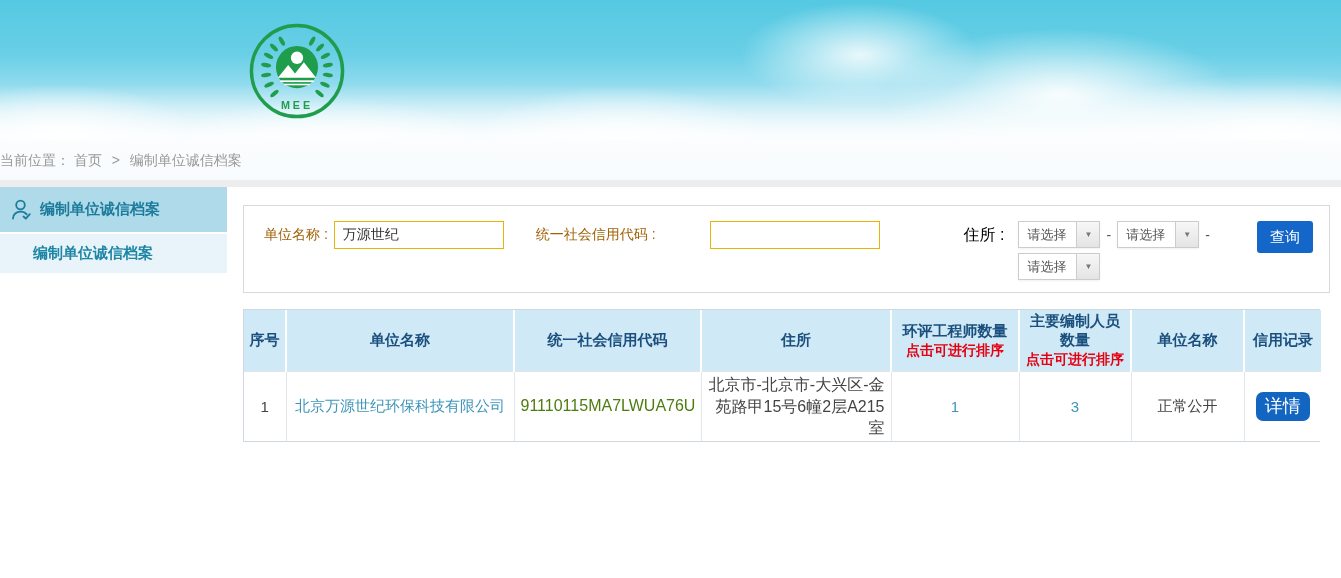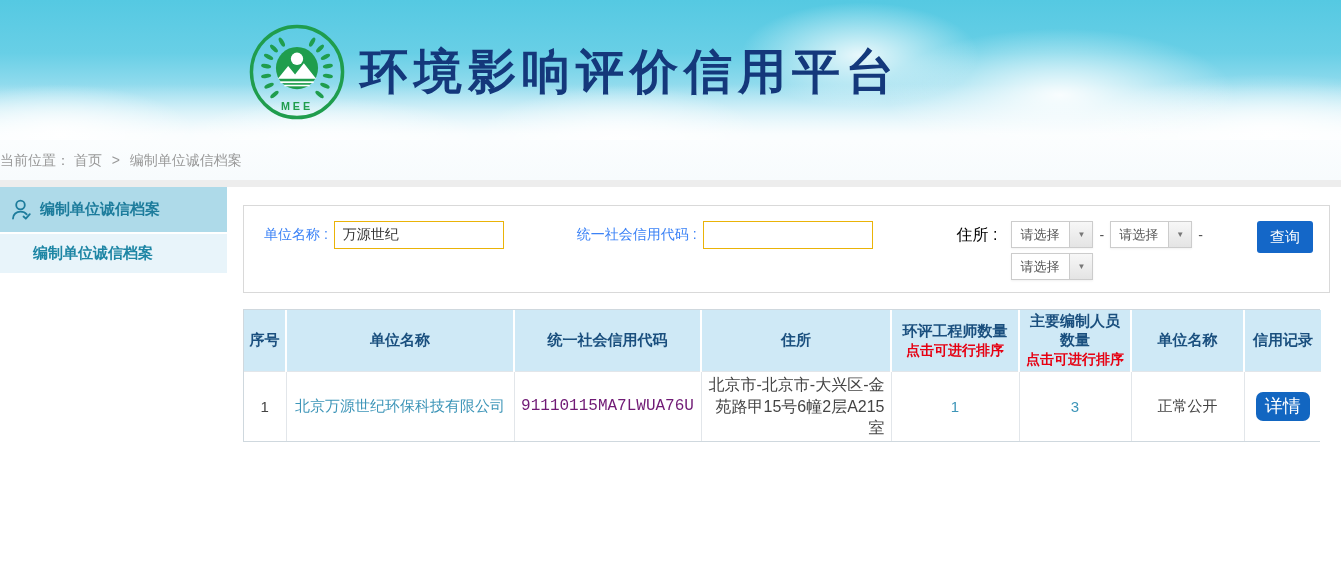--- a/index.html
+++ b/index.html
@@ -47,26 +47,26 @@
   .side-icon { width:24px; height:24px; flex:0 0 24px; }
 
   .content { flex:1; background:#fff; min-width:0; }
 
   
   .search-panel {
     margin:18px 11px 0 16px; height:88px; border:1px solid #d9d9d9; background:#fff;
     display:flex; align-items:flex-start; padding:15px 8px 0 20px;
   }
   .field { display:flex; align-items:center; }
-  .field label { font-size:14px; color:#3b82f6; white-space:nowrap; }
+  .field label { font-size:14px; color:#a16207; white-space:nowrap; }
   .txt-input {
     width:170px; height:28px; border:1px solid #eab308; margin-left:6px; padding:0 8px;
     font-size:14px; color:#333; font-family:inherit; background:#fff; outline:none;
   }
-  .f-code { margin-left:73px; }
+  .f-code { margin-left:32px;gap:48px; }
   .f-addr { margin-left:84px; display:flex; align-items:flex-start; }
   .f-addr > label { line-height:27px; }
   .addr-selects { margin-left:6px;padding-left:8px; }
   .sel-row { display:flex; align-items:center; }
   .sel-row + .sel-row { margin-top:5px; }
   .combo {
     width:82px; height:27px; border:1px solid #ccc; display:flex; background:#fff;
     cursor:pointer; box-shadow:0 1px 2px rgba(0,0,0,.06);
   }
   .combo .txt { flex:1; font-size:13px; color:#555; line-height:25px; padding-left:8px; overflow:hidden; white-space:nowrap; }
@@ -89,21 +89,21 @@
     border-right:2px solid #fff;
   }
   th:last-child { border-right:none; }
   th .h-sub { color:#e60012; font-size:14px; margin-top:1px; }
   td {
     height:47px; font-size:15px; color:#444; text-align:center; vertical-align:middle;
     padding:2px 6px; background:#fff; border-right:1px solid #e2e6ea; border-top:1px solid #e2e6ea;
   }
   td:last-child { border-right:none; }
   a.link { color:#3d95b8; text-decoration:none; cursor:pointer;margin-top:33px; }
-  td.code { font-size:16px; color:#701a75;font-family:Liberation Mono, monospace; }
+  td.code { font-size:16px; color:#4d7c0f; }
   td.addr { font-size:16px; line-height:1.35;text-align:right; }
   .detail-btn {
     width:54px; height:29px; border:none; border-radius:7px; background:#1266c1; color:#fff;
     font-size:18px; font-family:inherit; cursor:pointer;
   }
 </style>
 </head>
 <body>
 
 <div class="page">
@@ -131,21 +131,20 @@
           <ellipse cx="65.5" cy="19.5" rx="5.2" ry="2.1" transform="rotate(-60 65.5 19.5)"></ellipse>
         </g>
 
         <circle cx="50" cy="46" r="21.5" fill="#1f9d4d"></circle>
         <circle cx="50" cy="36.5" r="6.3" fill="#fff"></circle>
         <path d="M30.5,57 L41,44 L48,52.5 L57,41 L69.5,57 Z" fill="#fff"></path>
         <rect x="33" y="59.5" width="34" height="1.8" fill="#fff"></rect>
         <rect x="37" y="63" width="26" height="1.6" fill="#fff"></rect>
         <text x="50" y="89" text-anchor="middle" font-size="11" font-weight="bold" letter-spacing="3" fill="#1f9d4d" font-family="Liberation Sans, sans-serif">MEE</text>
       </svg>
-      <h1>环境影响评价信用平台</h1>
     </div>
   </header>
 
   <nav class="breadcrumb">
     <span>当前位置：</span>
     <a>首页</a>
     <span class="sep">&gt;</span>
     <span>编制单位诚信档案</span>
   </nav>
   <div class="gray-strip"></div>

